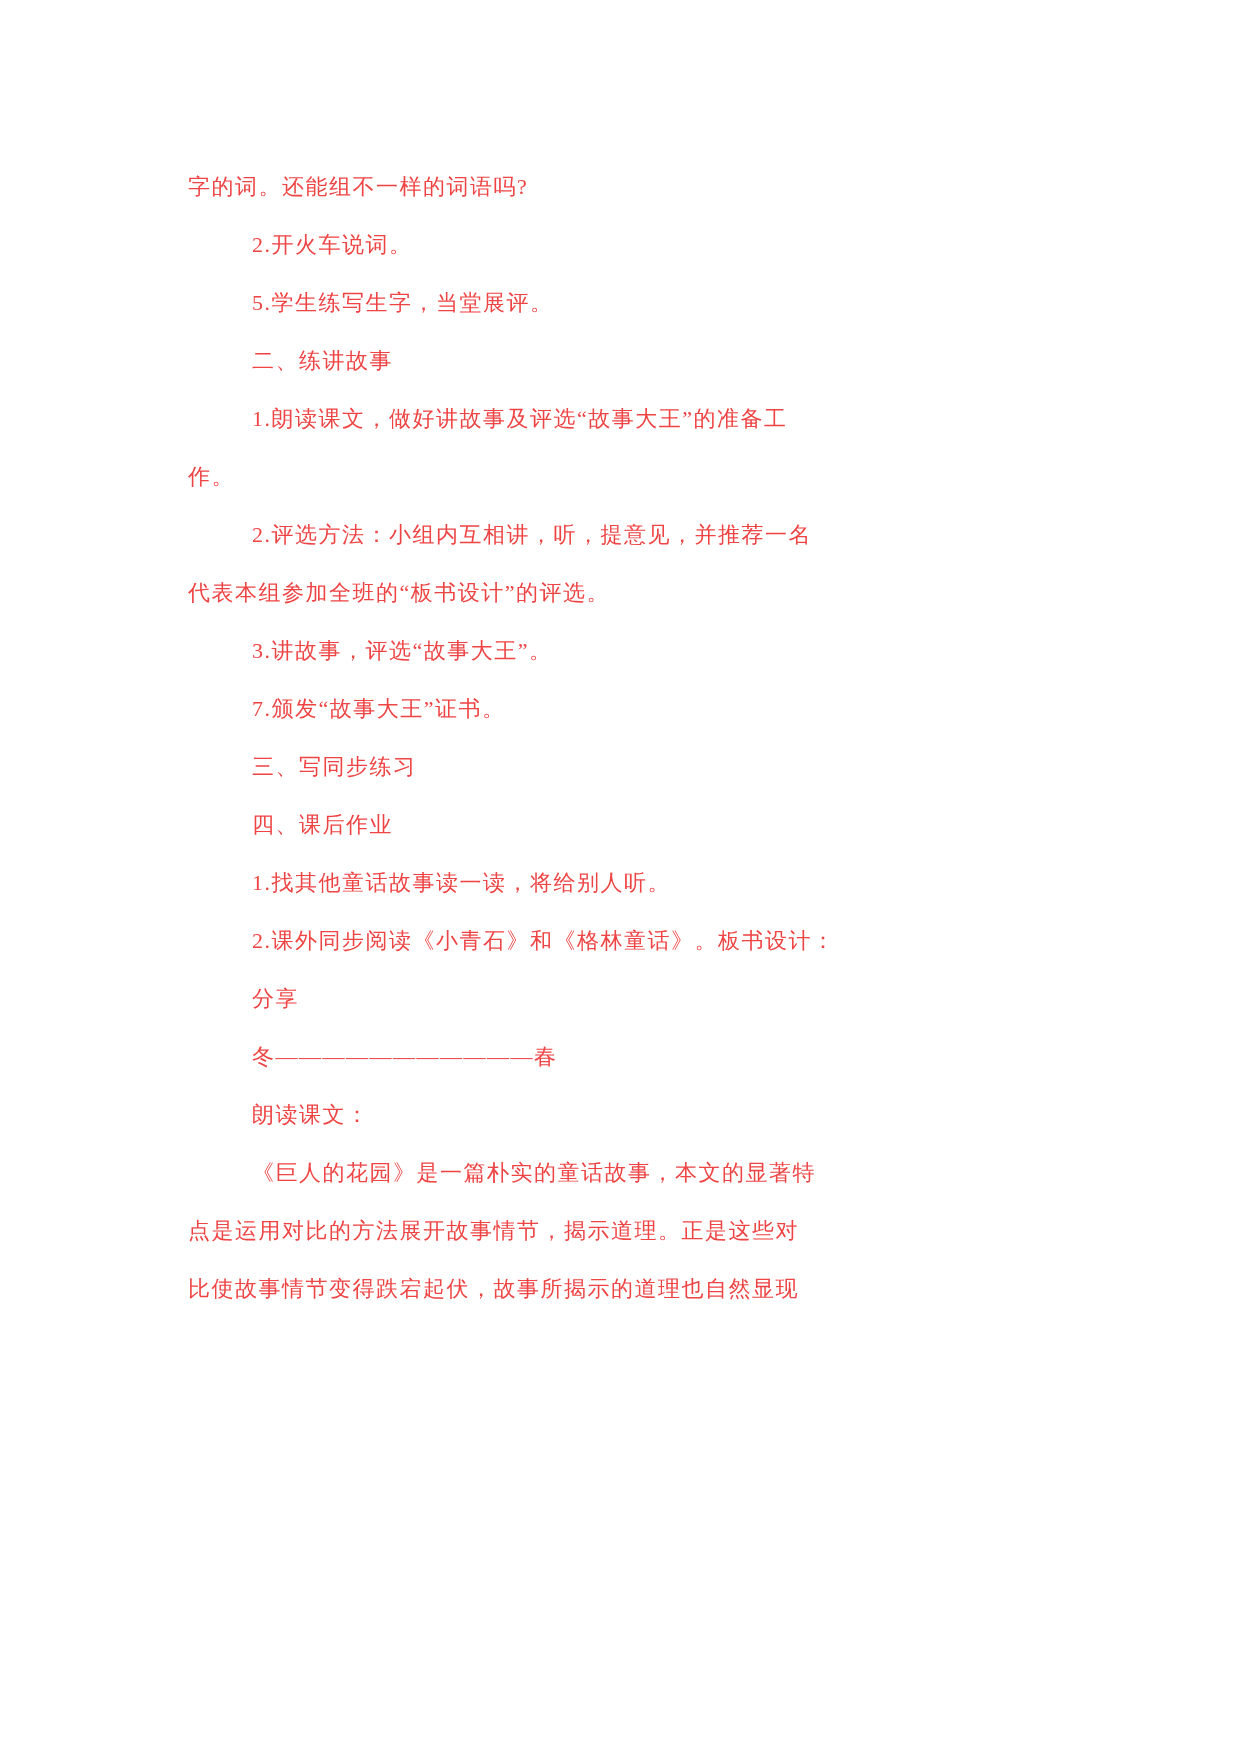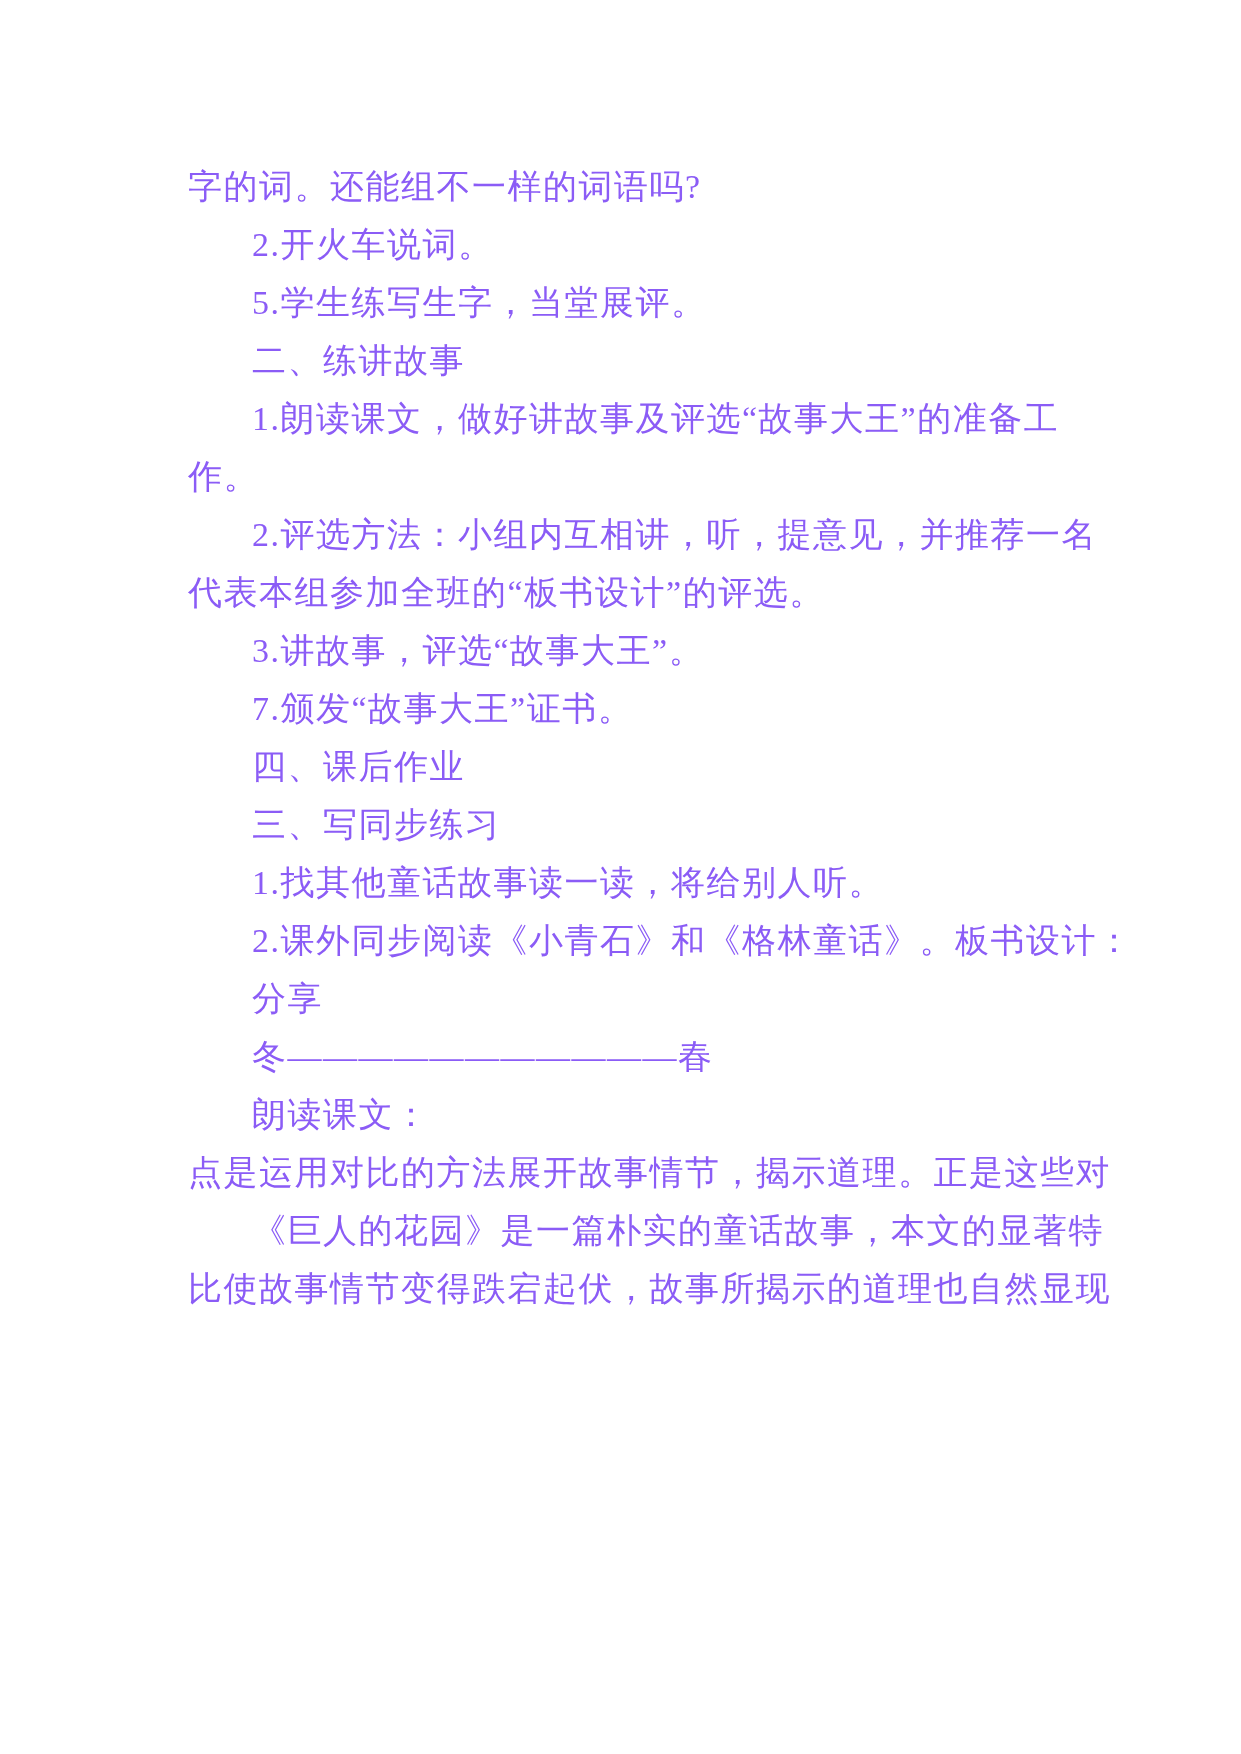--- a/index.html
+++ b/index.html
@@ -14,24 +14,24 @@
   }
   .page {
     box-sizing: border-box;
     width: 1241px;
     height: 1754px;
     padding: 158px 150px 0 188px;
     background: #ffffff;
   }
   .line {
     font-family: "Liberation Serif", "DejaVu Serif", serif;
-    font-size: 34px;
+    font-size: 22px;
     line-height: 58px;
     height: 58px;
-    color: #8b5cf6;
+    color: #ef4444;
     letter-spacing: 1.5px;
     white-space: pre;
   }
   .line.indent {
     padding-left: 64px;
   }
 </style>
 </head>
 <body>
 
@@ -40,24 +40,24 @@
       <div class="line">字的词。还能组不一样的词语吗?</div>
       <div class="line indent">2.开火车说词。</div>
       <div class="line indent">5.学生练写生字，当堂展评。</div>
       <div class="line indent">二、练讲故事</div>
       <div class="line indent">1.朗读课文，做好讲故事及评选“故事大王”的准备工</div>
       <div class="line">作。</div>
       <div class="line indent">2.评选方法：小组内互相讲，听，提意见，并推荐一名</div>
       <div class="line">代表本组参加全班的“板书设计”的评选。</div>
       <div class="line indent">3.讲故事，评选“故事大王”。</div>
       <div class="line indent">7.颁发“故事大王”证书。</div>
+      <div class="line indent">三、写同步练习</div>
       <div class="line indent">四、课后作业</div>
-      <div class="line indent">三、写同步练习</div>
       <div class="line indent">1.找其他童话故事读一读，将给别人听。</div>
       <div class="line indent">2.课外同步阅读《小青石》和《格林童话》。板书设计：</div>
       <div class="line indent">分享</div>
       <div class="line indent">冬———————————春</div>
       <div class="line indent">朗读课文：</div>
+      <div class="line indent">《巨人的花园》是一篇朴实的童话故事，本文的显著特</div>
       <div class="line">点是运用对比的方法展开故事情节，揭示道理。正是这些对</div>
-      <div class="line indent">《巨人的花园》是一篇朴实的童话故事，本文的显著特</div>
       <div class="line">比使故事情节变得跌宕起伏，故事所揭示的道理也自然显现</div>
     </div>
 </div>
 
 </body></html>

